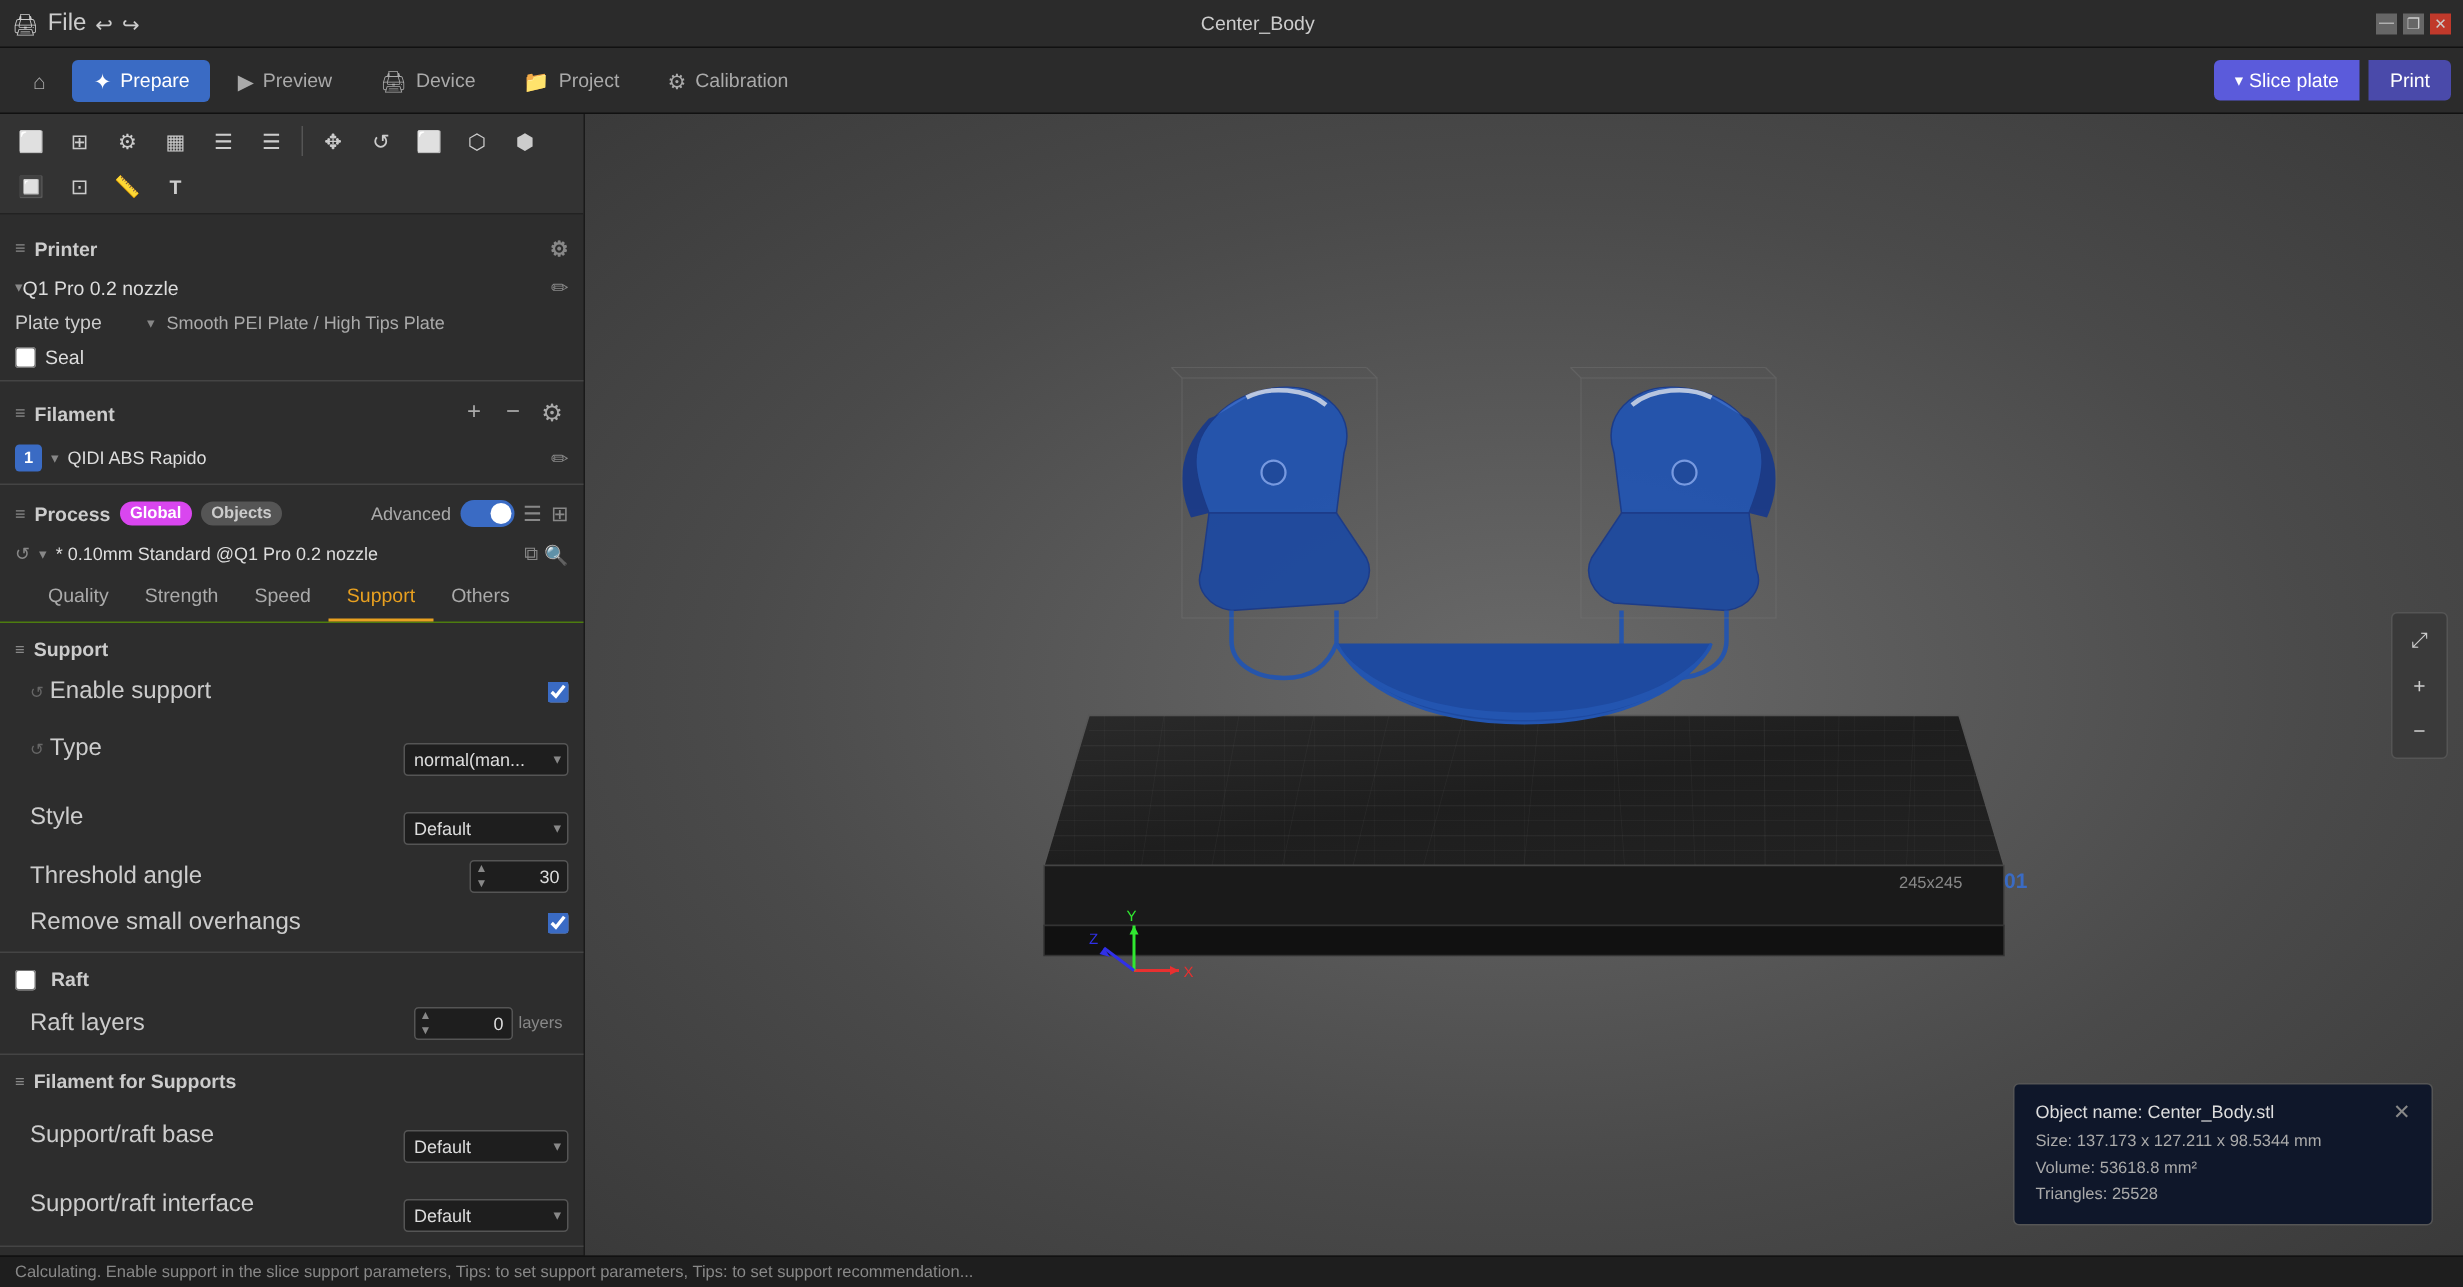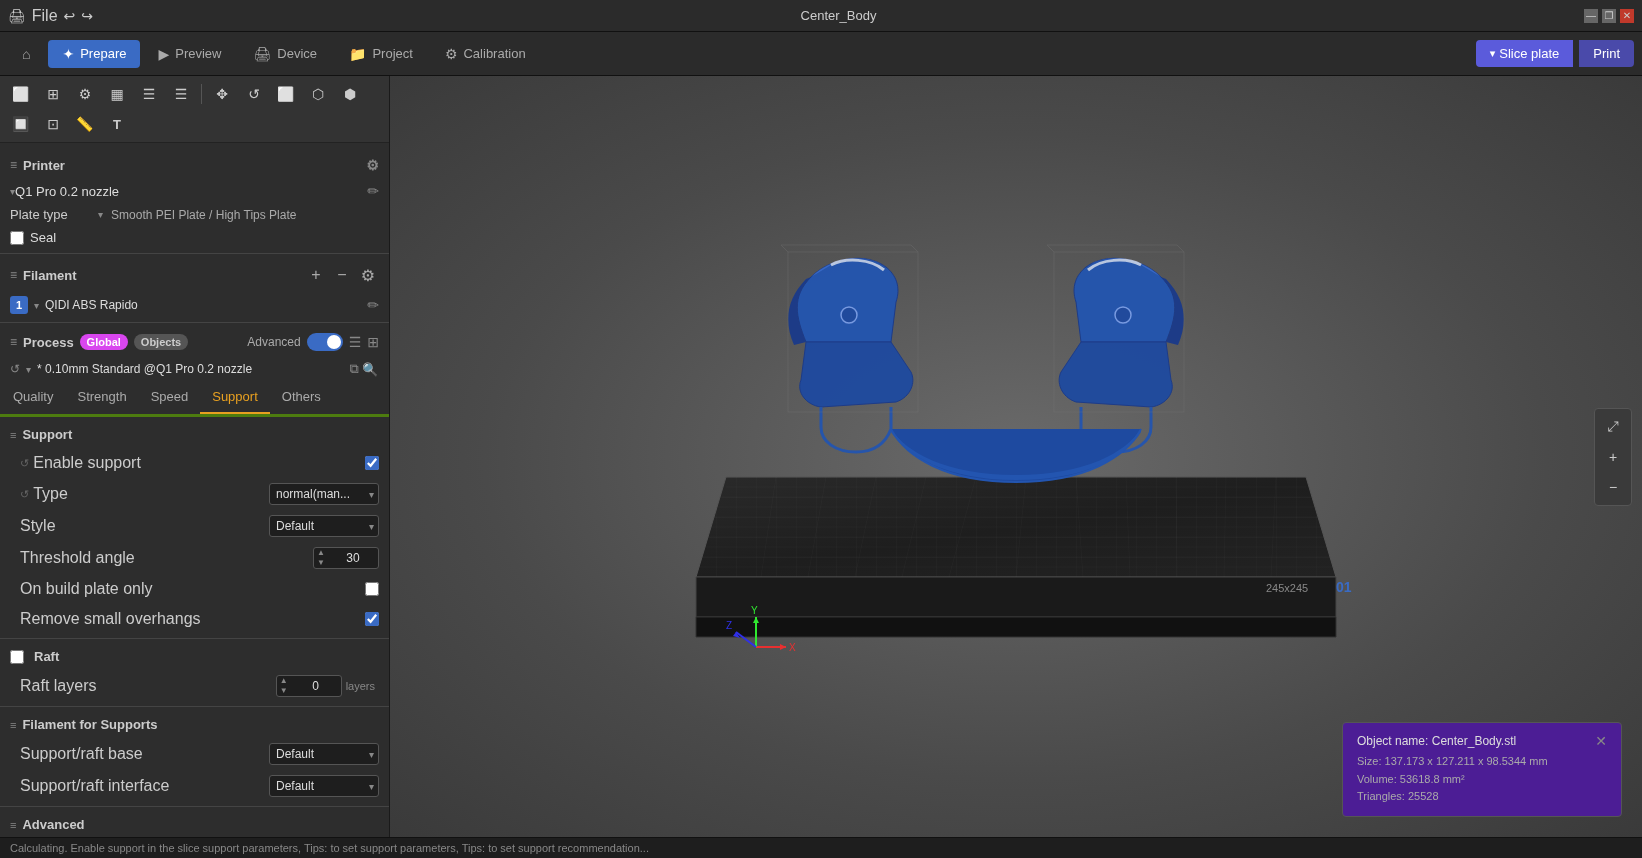--- a/index.html
+++ b/index.html
@@ -71,62 +71,62 @@
     .advanced-toggle { margin-left: auto; display: flex; align-items: center; gap: 6px; color: #aaa; font-size: 12px; }
     .toggle-switch { width: 36px; height: 18px; background: #3a6bc4; border-radius: 9px; position: relative; cursor: pointer; }
     .toggle-knob { width: 14px; height: 14px; background: #fff; border-radius: 50%; position: absolute; top: 2px; right: 2px; }
 
     .process-profile { display: flex; align-items: center; padding: 4px 10px; gap: 6px; }
     .process-profile-name { flex: 1; color: #ddd; font-size: 12px; overflow: hidden; text-overflow: ellipsis; white-space: nowrap; }
     .process-icons { display: flex; gap: 4px; }
     .process-icon-btn { background: transparent; border: none; color: #888; cursor: pointer; font-size: 13px; }
 
     
-    .tabs { display: flex; border-bottom: 3px solid #4d7c0f; padding: 0 1px; }
+    .tabs { display: flex; border-bottom: 1px solid #4d7c0f; padding: 0 20px; }
     .tab { padding: 8px 12px; cursor: pointer; color: #aaa; font-size: 13px; border-bottom: 2px solid transparent; }
     .tab.active { color: #e8a020; border-bottom-color: #e8a020; }
 
     
     .settings-area { padding: 4px 0; }
     .setting-group-header { display: flex; align-items: center; gap: 6px; padding: 6px 10px; cursor: pointer; }
     .setting-group-icon { font-size: 11px; color: #888; }
     .setting-group-title { color: #ccc; font-weight: 600; font-size: 13px; }
 
     .setting-row { display: flex; align-items: center; padding: 5px 10px 5px 20px; gap: 8px; min-height: 30px; }
     .setting-label-wrap { display: flex; align-items: center; gap: 4px; flex: 1; }
     .setting-label { color: #ccc; font-size: 16px; }
     .setting-reset-icon { color: #666; font-size: 11px; cursor: pointer; }
     .setting-control { display: flex; align-items: center; gap: 4px; }
 
     
     .num-input-wrap { display: flex; align-items: center; border: 1px solid #555; border-radius: 3px; background: #1e1e1e; overflow: hidden; }
-    .num-input { background: transparent; border: none; color: #ddd; font-size: 12px; width: 50px; padding: 3px 5px; outline: none; text-align: center; }
+    .num-input { background: transparent; border: none; color: #ddd; font-size: 12px; width: 50px; padding: 3px 5px; outline: none; text-align: right; }
     .num-arrows { display: flex; flex-direction: column; }
     .num-arrow { background: transparent; border: none; color: #888; cursor: pointer; font-size: 8px; padding: 0 3px; line-height: 10px; }
     .num-suffix { color: #888; font-size: 11px; padding-right: 4px; }
 
     .text-select { background: #1e1e1e; border: 1px solid #555; border-radius: 3px; color: #ddd; font-size: 12px; padding: 3px 22px 3px 6px; appearance: none; -webkit-appearance: none; cursor: pointer; min-width: 110px; outline: none; }
-    .select-wrap { position: relative; display: inline-block; }
+    .select-wrap { position: relative; display: inline-block; margin-top: 14px; }
     .select-wrap::after { content: '▾'; position: absolute; right: 5px; top: 50%; transform: translateY(-50%); color: #888; pointer-events: none; font-size: 10px; }
 
     .checkbox { width: 14px; height: 14px; cursor: pointer; accent-color: #3a6bc4; }
 
     
     .viewport { flex: 1; position: relative; background: #4a4a4a; overflow: hidden; }
     .viewport-bg { width: 100%; height: 100%; background: radial-gradient(ellipse at center, #6a6a6a 0%, #4a4a4a 60%, #3a3a3a 100%); }
 
     
     .scene-container { position: absolute; top: 0; left: 0; right: 0; bottom: 0; display: flex; align-items: center; justify-content: center; }
 
     
     .mini-toolbar { position: absolute; right: 10px; top: 50%; transform: translateY(-50%); display: flex; flex-direction: column; gap: 2px; background: #3a3a3a; border: 1px solid #555; border-radius: 4px; padding: 4px; }
     .mini-btn { background: transparent; border: none; color: #ccc; cursor: pointer; width: 28px; height: 28px; display: flex; align-items: center; justify-content: center; border-radius: 3px; font-size: 14px; }
 
     
-    .obj-info { position: absolute; bottom: 20px; right: 20px; background: #4c1d95; border: 1px solid #555; border-radius: 4px; padding: 10px 14px; min-width: 280px; }
+    .obj-info { position: absolute; bottom: 20px; right: 20px; background: #0f172a; border: 1px solid #555; border-radius: 4px; padding: 10px 14px; min-width: 280px; }
     .obj-info-title { display: flex; justify-content: space-between; align-items: center; margin-bottom: 4px; }
     .obj-info-name { color: #ddd; font-size: 12px; }
     .obj-info-close { background: transparent; border: none; color: #888; cursor: pointer; font-size: 14px; }
     .obj-info-line { color: #aaa; font-size: 11px; line-height: 1.6; }
 
     
     .status-bar { background: #1e1e1e; border-top: 1px solid #111; padding: 4px 10px; font-size: 11px; color: #888; }
 
     
     .sidebar-content::-webkit-scrollbar { width: 6px; }
@@ -337,28 +337,20 @@
             <div class="num-input-wrap">
               <div class="num-arrows">
                 <button class="num-arrow">▲</button>
                 <button class="num-arrow">▼</button>
               </div>
               <input type="text" class="num-input" value="30" style="">
             </div>
           </div>
         </div>
 
-        <div class="setting-row">
-          <div class="setting-label-wrap">
-            <span class="setting-label">On build plate only</span>
-          </div>
-          <div class="setting-control">
-            <input type="checkbox" class="checkbox" style="">
-          </div>
-        </div>
 
         <div class="setting-row">
           <div class="setting-label-wrap">
             <span class="setting-label">Remove small overhangs</span>
           </div>
           <div class="setting-control">
             <input type="checkbox" class="checkbox" checked="" style="">
           </div>
         </div>
 

